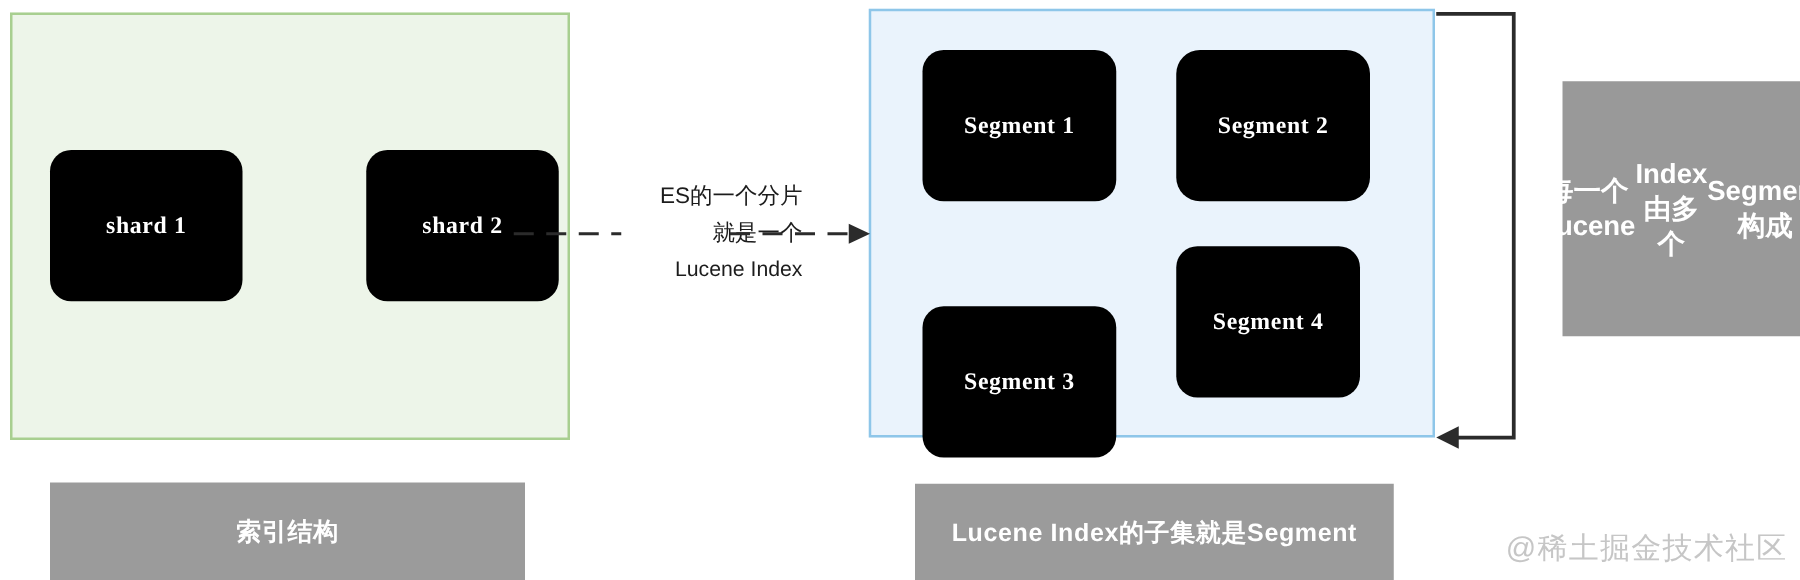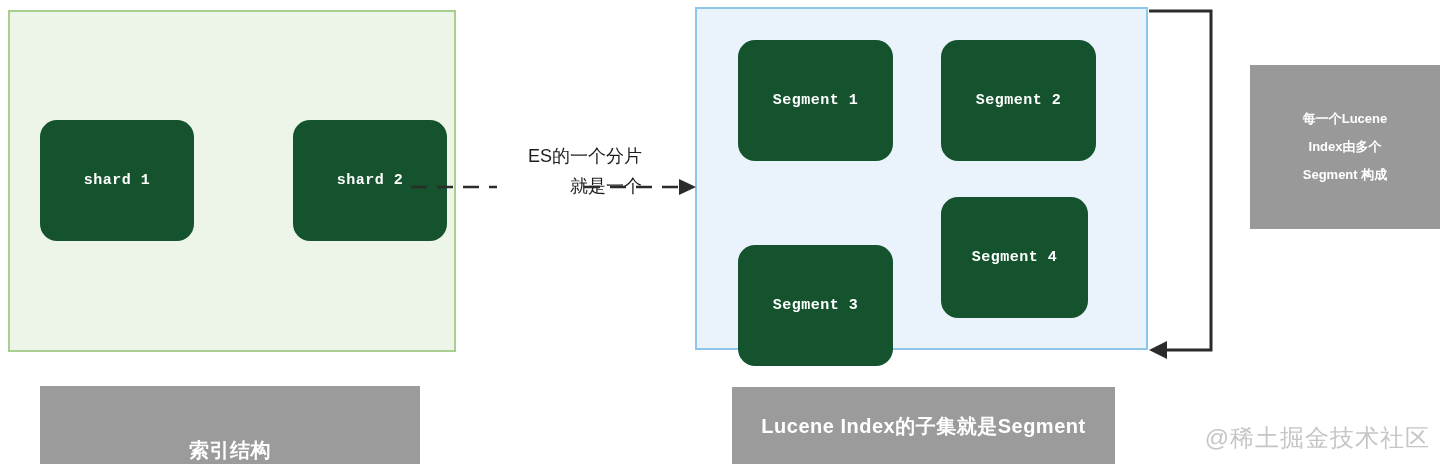--- a/index.html
+++ b/index.html
@@ -21,35 +21,35 @@
   }
   .blue-box {
     left: 695px; top: 7px; width: 453px; height: 343px;
     background: #eaf3fc;
     border: 2px solid #8ec6e9;
   }
 
   
   .node {
     position: absolute;
-    background: #14532d;
+    background: #000000;
     border-radius: 17px;
     display: flex;
     align-items: center;
     justify-content: center;
     color: #ffffff;
-    font-family: Liberation Mono, monospace;
-    font-size: 15px;
+    font-family: Liberation Serif, serif;
+    font-size: 19px;
     font-weight: bold;
     letter-spacing: 0.5px;
   }
   .shard-1 { left: 30px; top: 108px; width: 154px; height: 121px; justify-content: center; }
   .shard-2 { left: 248px; top: 108px; width: 154px; height: 121px; margin-left: 35px; }
   .seg-1 { left: 41px;  top: 31px;  width: 155px; height: 121px; }
-  .seg-2 { left: 244px; top: 31px;  width: 155px; height: 121px; }
+  .seg-2 { left: 244px; top: 31px;  width: 155px; height: 121px; border-radius: 19px; }
   .seg-3 { left: 41px;  top: 188px; width: 155px; height: 121px; margin-top: 48px; }
   .seg-4 { left: 244px; top: 188px; width: 147px; height: 121px; }
 
   
   .mid-note {
     position: absolute;
     left: 437px; top: 141px; width: 205px;
     text-align: right;
     color: #1c1c1c;
     font-size: 18px;
@@ -62,46 +62,45 @@
   #connector-svg {
     position: absolute;
     left: 0; top: 0;
     width: 1440px; height: 464px;
     pointer-events: none;
   }
 
   
   .side-note {
     position: absolute;
-    left: 1250px; top: 65px; width: 190px; height: 164px;
+    left: 1250px; top: 65px; width: 190px; height: 204px;
     background: #999999;
     color: #ffffff;
     display: flex;
-    flex-direction: column;
     align-items: center;
     justify-content: center;
-    font-size: 13px;
+    font-size: 22px;
     font-weight: bold;
     line-height: 28px;
     text-align: center;
   }
 
   
   .caption-bar {
     position: absolute;
     background: #9b9b9b;
     color: #ffffff;
     display: flex;
     align-items: center;
     justify-content: center;
     font-size: 20px;
     font-weight: bold;
     letter-spacing: 0.5px;
   }
-  .caption-left { left: 40px; top: 386px; width: 380px; height: 78px; align-items: flex-end; }
+  .caption-left { left: 40px; top: 386px; width: 380px; height: 78px; }
   .caption-mid  { left: 732px; top: 387px; width: 383px; height: 79px; }
 
   
   .watermark {
     position: absolute;
     right: 10px; bottom: 10px;
     color: #c6c6c6;
     font-size: 24px;
     letter-spacing: 1px;
   }
@@ -116,20 +115,21 @@
       <span>shard 1</span>
     </div>
     <div class="node shard-2">
       <span>shard 2</span>
     </div>
   </div>
 
   <div class="mid-note">
     <div>ES的一个分片</div>
     <div>就是一个</div>
+    <div class="latin">Lucene Index</div>
   </div>
 
   <div class="group-box blue-box">
     <div class="node seg-1">
       <span>Segment 1</span>
     </div>
     <div class="node seg-2">
       <span>Segment 2</span>
     </div>
     <div class="node seg-3">

